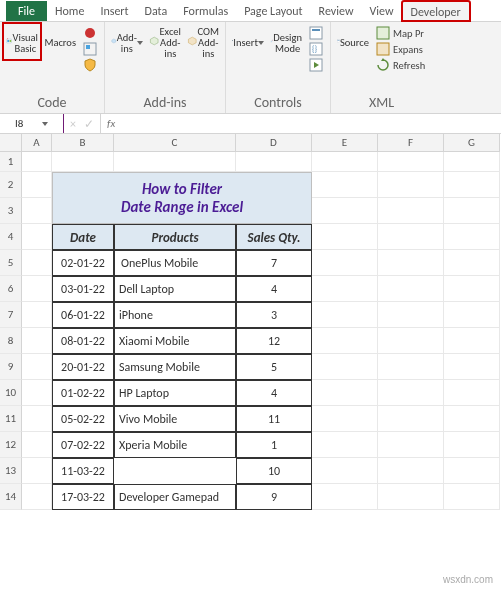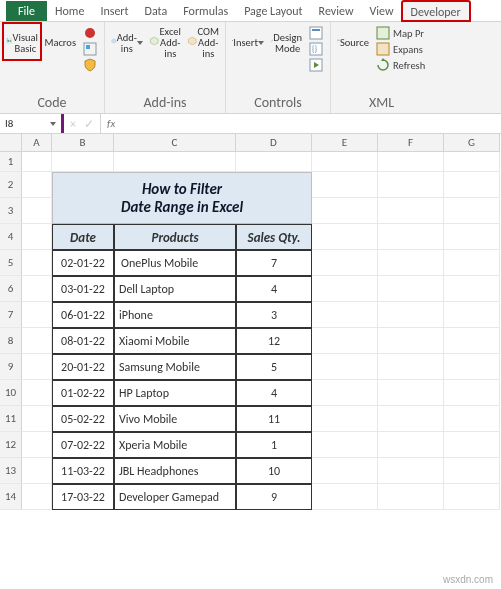--- a/index.html
+++ b/index.html
@@ -114,24 +114,24 @@
   
   .fxbar {
     display: flex;
     align-items: stretch;
     height: 20px;
     border-bottom: 1px solid #d4d4d4;
     background: #fff;
   }
   .namebox {
     width: 64px;
-    border-right: 3px solid #701a75;
-    display: flex;
-    align-items: center;
-    padding: 0 5px;
+    border-right: 1px solid #701a75;
+    display: flex;
+    align-items: center;
+    padding: 0 15px;
     font-size: 11px;
   }
   .namebox .caret-down { margin-left: auto; }
   .fx-btns {
     display: flex;
     align-items: center;
     border-right: 1px solid #d4d4d4;
     padding: 0 6px;
     gap: 8px;
     color: #b8b8b8;
@@ -191,21 +191,21 @@
     font-size: 11px;
     font-family: Calibri, Arial, sans-serif;
     background: #fff;
     overflow: hidden;
   }
   .title-area {
     background: #dde8f2;
     font-size: 15px;
     font-weight: bold;
     font-style: italic;
-    color: #0f172a;
+    color: #4c1d95;
     justify-content: center;
     text-align: center;
     border: 1px solid #bfbfbf !important;
   }
   .thead {
     background: #dde8f2;
     font-weight: bold;
     font-style: italic;
     justify-content: center;
     border: 1px solid #333 !important;
@@ -508,21 +508,20 @@
       <div class="cell" style="grid-area: 11 / 7;"></div>
       <div class="cell" style="grid-area: 12 / 1;"></div>
       <div class="cell tb tc" style="grid-area: 12 / 2;">07-02-22</div>
       <div class="cell tb" style="grid-area: 12 / 3;">Xperia Mobile</div>
       <div class="cell tb tc" style="grid-area: 12 / 4;">1</div>
       <div class="cell" style="grid-area: 12 / 5;"></div>
       <div class="cell" style="grid-area: 12 / 6;"></div>
       <div class="cell" style="grid-area: 12 / 7;"></div>
       <div class="cell" style="grid-area: 13 / 1;"></div>
       <div class="cell tb tc" style="grid-area: 13 / 2;">11-03-22</div>
-      <div class="cell tb" style="grid-area: 13 / 3;">JBL Headphones</div>
       <div class="cell tb tc" style="grid-area: 13 / 4;">10</div>
       <div class="cell" style="grid-area: 13 / 5;"></div>
       <div class="cell" style="grid-area: 13 / 6;"></div>
       <div class="cell" style="grid-area: 13 / 7;"></div>
       <div class="cell" style="grid-area: 14 / 1;"></div>
       <div class="cell tb tc" style="grid-area: 14 / 2;">17-03-22</div>
       <div class="cell tb" style="grid-area: 14 / 3;">Developer Gamepad</div>
       <div class="cell tb tc" style="grid-area: 14 / 4;">9</div>
       <div class="cell" style="grid-area: 14 / 5;"></div>
       <div class="cell" style="grid-area: 14 / 6;"></div>

